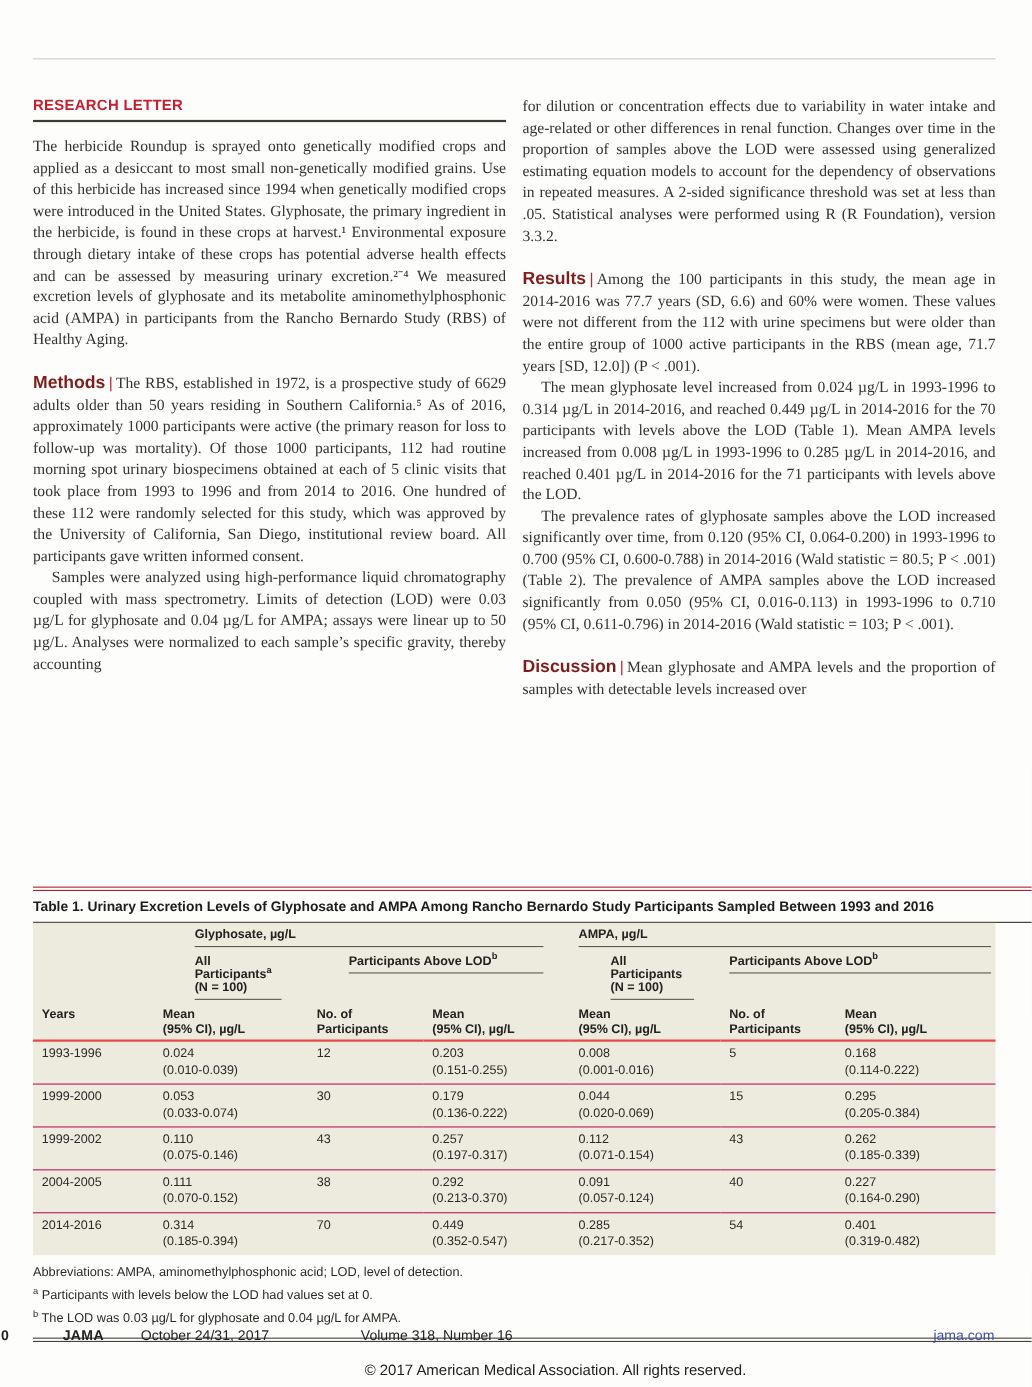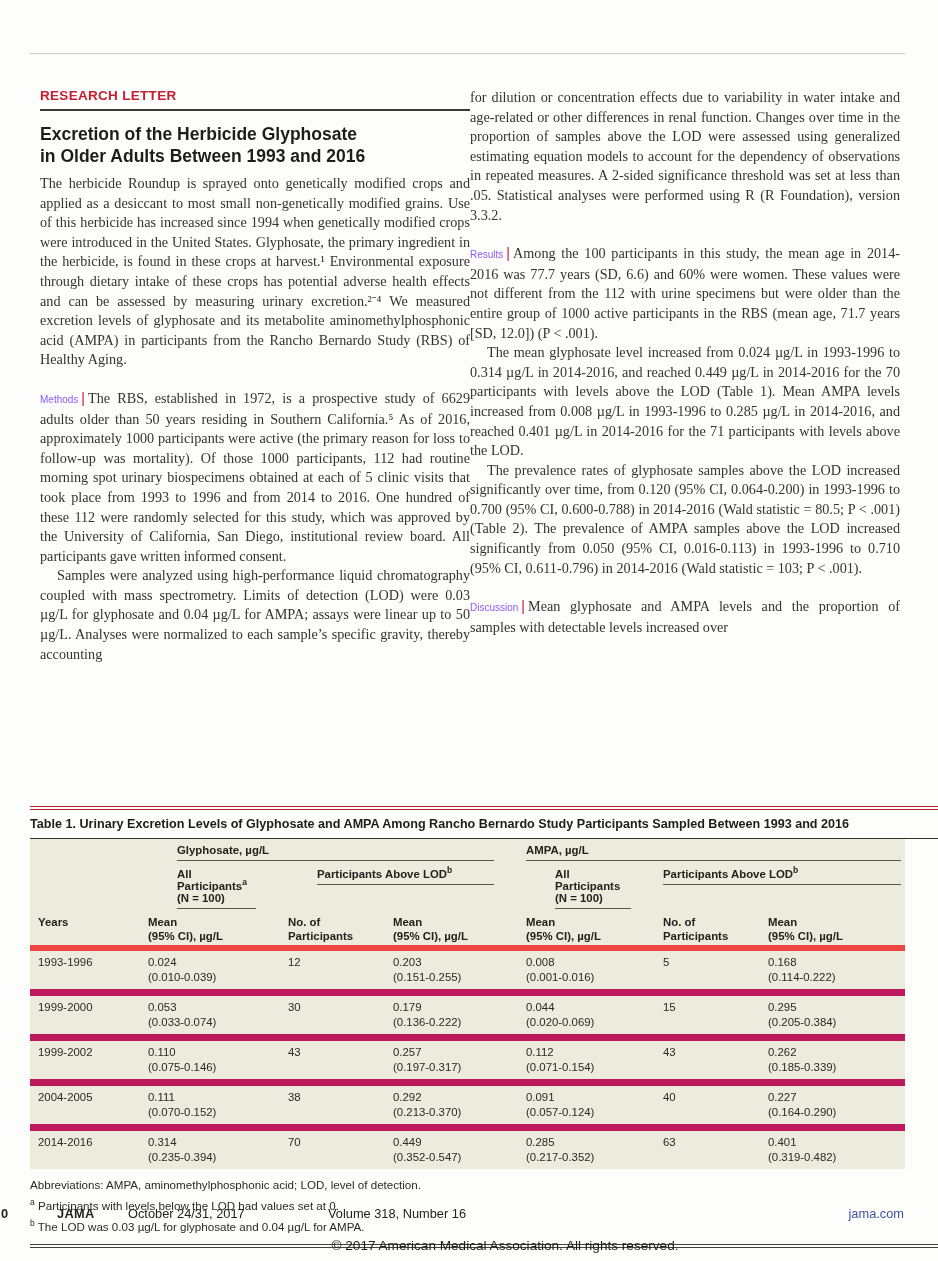--- a/index.html
+++ b/index.html
@@ -10,59 +10,59 @@
   }
   
   .masthead {
     position:absolute; left:30px; top:0px;
     font-family:"DejaVu Serif", serif; font-size:36px; font-weight:500;
     color:#191917; letter-spacing:.5px;
   }
   .top-rule { position:absolute; left:30px; width:875px; top:53px; border-top:1px solid #ccc9c2; }
 
   
-  .columns { position:absolute; left:40px; top:88px; width:876px; display:flex; }
+  .columns { position:absolute; left:30px; top:88px; width:876px; display:flex; gap:15px; }
   .col { width:430px; }
   .kicker {
     font-family:"Liberation Sans", sans-serif; font-weight:bold;
     font-size:13.5px; letter-spacing:.3px; color:#c42032;
   }
   .kicker-rule { border-top:2px solid #3c3a35; margin-top:6px; margin-bottom:13px; }
   .art-title {
     font-family:"Liberation Sans", sans-serif; font-weight:bold;
     font-size:17.5px; line-height:21.5px; color:#1d1d1b; margin-bottom:7px;
   }
   .body-p { font-size:14.2px; line-height:19.6px; text-align:justify; margin:0; }
   .p-gap { margin-top:19px; }
   .p-indent { text-indent:17px; }
   .plabel {
-    font-family:"Liberation Sans", sans-serif; font-weight:normal;
-    font-size:10px; color:#8b5cf6;
+    font-family:"Liberation Sans", sans-serif; font-weight:bold;
+    font-size:16px; color:#7f1d1d;
   }
   .pipe { color:#c42032; padding:0 3px; font-family:"Liberation Sans", sans-serif; }
 
   
   .tablewrap { position:absolute; left:30px; top:806px; width:926px; }
   .tbl-redrule { height:2px; border-top:1.5px solid #b91f31; border-bottom:1.5px solid #b91f31; }
   .tbl-title {
     font-family:"Liberation Sans", sans-serif; font-weight:bold;
     font-size:12.6px; color:#1d1d1b; padding:7px 0 7px 0;
   }
   .tbl-toprule { border-top:1.5px solid #33312c; }
   table.t1 {
     width:875px; border-collapse:collapse; table-layout:fixed;
     background:#edeade; font-family:"Liberation Sans", sans-serif;
     font-size:11.4px; color:#2b2a26;
   }
   table.t1 th, table.t1 td { font-weight:normal; text-align:left; vertical-align:top; padding:4px 4px 5px 8px; }
   table.t1 thead th { font-weight:bold; color:#23221e; padding-top:5px; padding-bottom:2px; }
   .grp-inner { border-bottom:1px solid #5c594f; padding-bottom:4px; }
   .gapR .grp-inner { margin-right:20px;margin-left:29px; }
-  .leaf-row th { vertical-align:bottom; border-bottom:6px solid #ef4444; padding-bottom:6px; line-height:13.5px; }
-  tbody tr td { border-top:7px solid #be185d; line-height:14.5px; }
+  .leaf-row th { vertical-align:bottom; border-bottom:2px solid #ef4444; padding-bottom:6px; line-height:13.5px; }
+  tbody tr td { border-top:1px solid #be185d; line-height:14.5px; }
   tbody tr:first-child td { border-top:none; }
   sup { font-size:8.5px; line-height:0; }
 
   .footnotes { margin-top:9px; font-family:"Liberation Sans", sans-serif; font-size:11.6px; color:#2b2a26; line-height:14px; }
   .footnotes .fn { margin-top:7px; }
   .bottom-dblrule { height:2px; border-top:1px solid #44423c; border-bottom:1px solid #44423c; margin-top:10px; }
 
   
   .footer { position:absolute; left:0; top:1206px; width:938px; height:20px;
     font-family:"Liberation Sans", sans-serif; font-size:12.8px; color:#222; }
@@ -81,24 +81,20 @@
 
 <div class="page">
 
   <div class="top-rule"></div>
 
   <div class="columns">
 
     <div class="col">
       <div class="kicker">RESEARCH LETTER</div>
       <div class="kicker-rule"></div>
-      <div class="art-title">
-        <div>Excretion of the Herbicide Glyphosate</div>
-        <div>in Older Adults Between 1993 and 2016</div>
-      </div>
       <p class="body-p">The herbicide Roundup is sprayed onto genetically modified crops and applied as a desiccant to most small non-genetically modified grains. Use of this herbicide has increased since 1994 when genetically modified crops were introduced in the United States. Glyphosate, the primary ingredient in the herbicide, is found in these crops at harvest.¹ Environmental exposure through dietary intake of these crops has potential adverse health effects and can be assessed by measuring urinary excretion.²⁻⁴ We measured excretion levels of glyphosate and its metabolite aminomethylphosphonic acid (AMPA) in participants from the Rancho Bernardo Study (RBS) of Healthy Aging.</p>
       <p class="body-p p-gap"><span class="plabel">Methods</span><span class="pipe">|</span><span>The RBS, established in 1972, is a prospective study of 6629 adults older than 50 years residing in Southern California.⁵ As of 2016, approximately 1000 participants were active (the primary reason for loss to follow-up was mortality). Of those 1000 participants, 112 had routine morning spot urinary biospecimens obtained at each of 5 clinic visits that took place from 1993 to 1996 and from 2014 to 2016. One hundred of these 112 were randomly selected for this study, which was approved by the University of California, San Diego, institutional review board. All participants gave written informed consent.</span></p>
       <p class="body-p p-indent">Samples were analyzed using high-performance liquid chromatography coupled with mass spectrometry. Limits of detection (LOD) were 0.03 µg/L for glyphosate and 0.04 µg/L for AMPA; assays were linear up to 50 µg/L. Analyses were normalized to each sample’s specific gravity, thereby accounting</p>
     </div>
 
     <div class="col">
       <p class="body-p">for dilution or concentration effects due to variability in water intake and age-related or other differences in renal function. Changes over time in the proportion of samples above the LOD were assessed using generalized estimating equation models to account for the dependency of observations in repeated measures. A 2-sided significance threshold was set at less than .05. Statistical analyses were performed using R (R Foundation), version 3.3.2.</p>
       <p class="body-p p-gap"><span class="plabel">Results</span><span class="pipe">|</span><span>Among the 100 participants in this study, the mean age in 2014-2016 was 77.7 years (SD, 6.6) and 60% were women. These values were not different from the 112 with urine specimens but were older than the entire group of 1000 active participants in the RBS (mean age, 71.7 years [SD, 12.0]) (P &lt; .001).</span></p>
       <p class="body-p p-indent">The mean glyphosate level increased from 0.024 µg/L in 1993-1996 to 0.314 µg/L in 2014-2016, and reached 0.449 µg/L in 2014-2016 for the 70 participants with levels above the LOD (Table 1). Mean AMPA levels increased from 0.008 µg/L in 1993-1996 to 0.285 µg/L in 2014-2016, and reached 0.401 µg/L in 2014-2016 for the 71 participants with levels above the LOD.</p>
       <p class="body-p p-indent">The prevalence rates of glyphosate samples above the LOD increased significantly over time, from 0.120 (95% CI, 0.064-0.200) in 1993-1996 to 0.700 (95% CI, 0.600-0.788) in 2014-2016 (Wald statistic = 80.5; P &lt; .001) (Table 2). The prevalence of AMPA samples above the LOD increased significantly from 0.050 (95% CI, 0.016-0.113) in 1993-1996 to 0.710 (95% CI, 0.611-0.796) in 2014-2016 (Wald statistic = 103; P &lt; .001).</p>
@@ -239,32 +235,32 @@
           <td>40</td>
           <td>
               <div>0.227</div>
               <div>(0.164-0.290)</div>
             </td>
         </tr>
         <tr>
           <td>2014-2016</td>
           <td>
               <div>0.314</div>
-              <div>(0.235-0.394)</div>
+              <div>(0.185-0.394)</div>
             </td>
           <td>70</td>
           <td>
               <div>0.449</div>
               <div>(0.352-0.547)</div>
             </td>
           <td>
               <div>0.285</div>
               <div>(0.217-0.352)</div>
             </td>
-          <td>63</td>
+          <td>54</td>
           <td>
               <div>0.401</div>
               <div>(0.319-0.482)</div>
             </td>
         </tr>
       </tbody>
     </table>
 
     <div class="footnotes">
       <div>Abbreviations: AMPA, aminomethylphosphonic acid; LOD, level of detection.</div>

